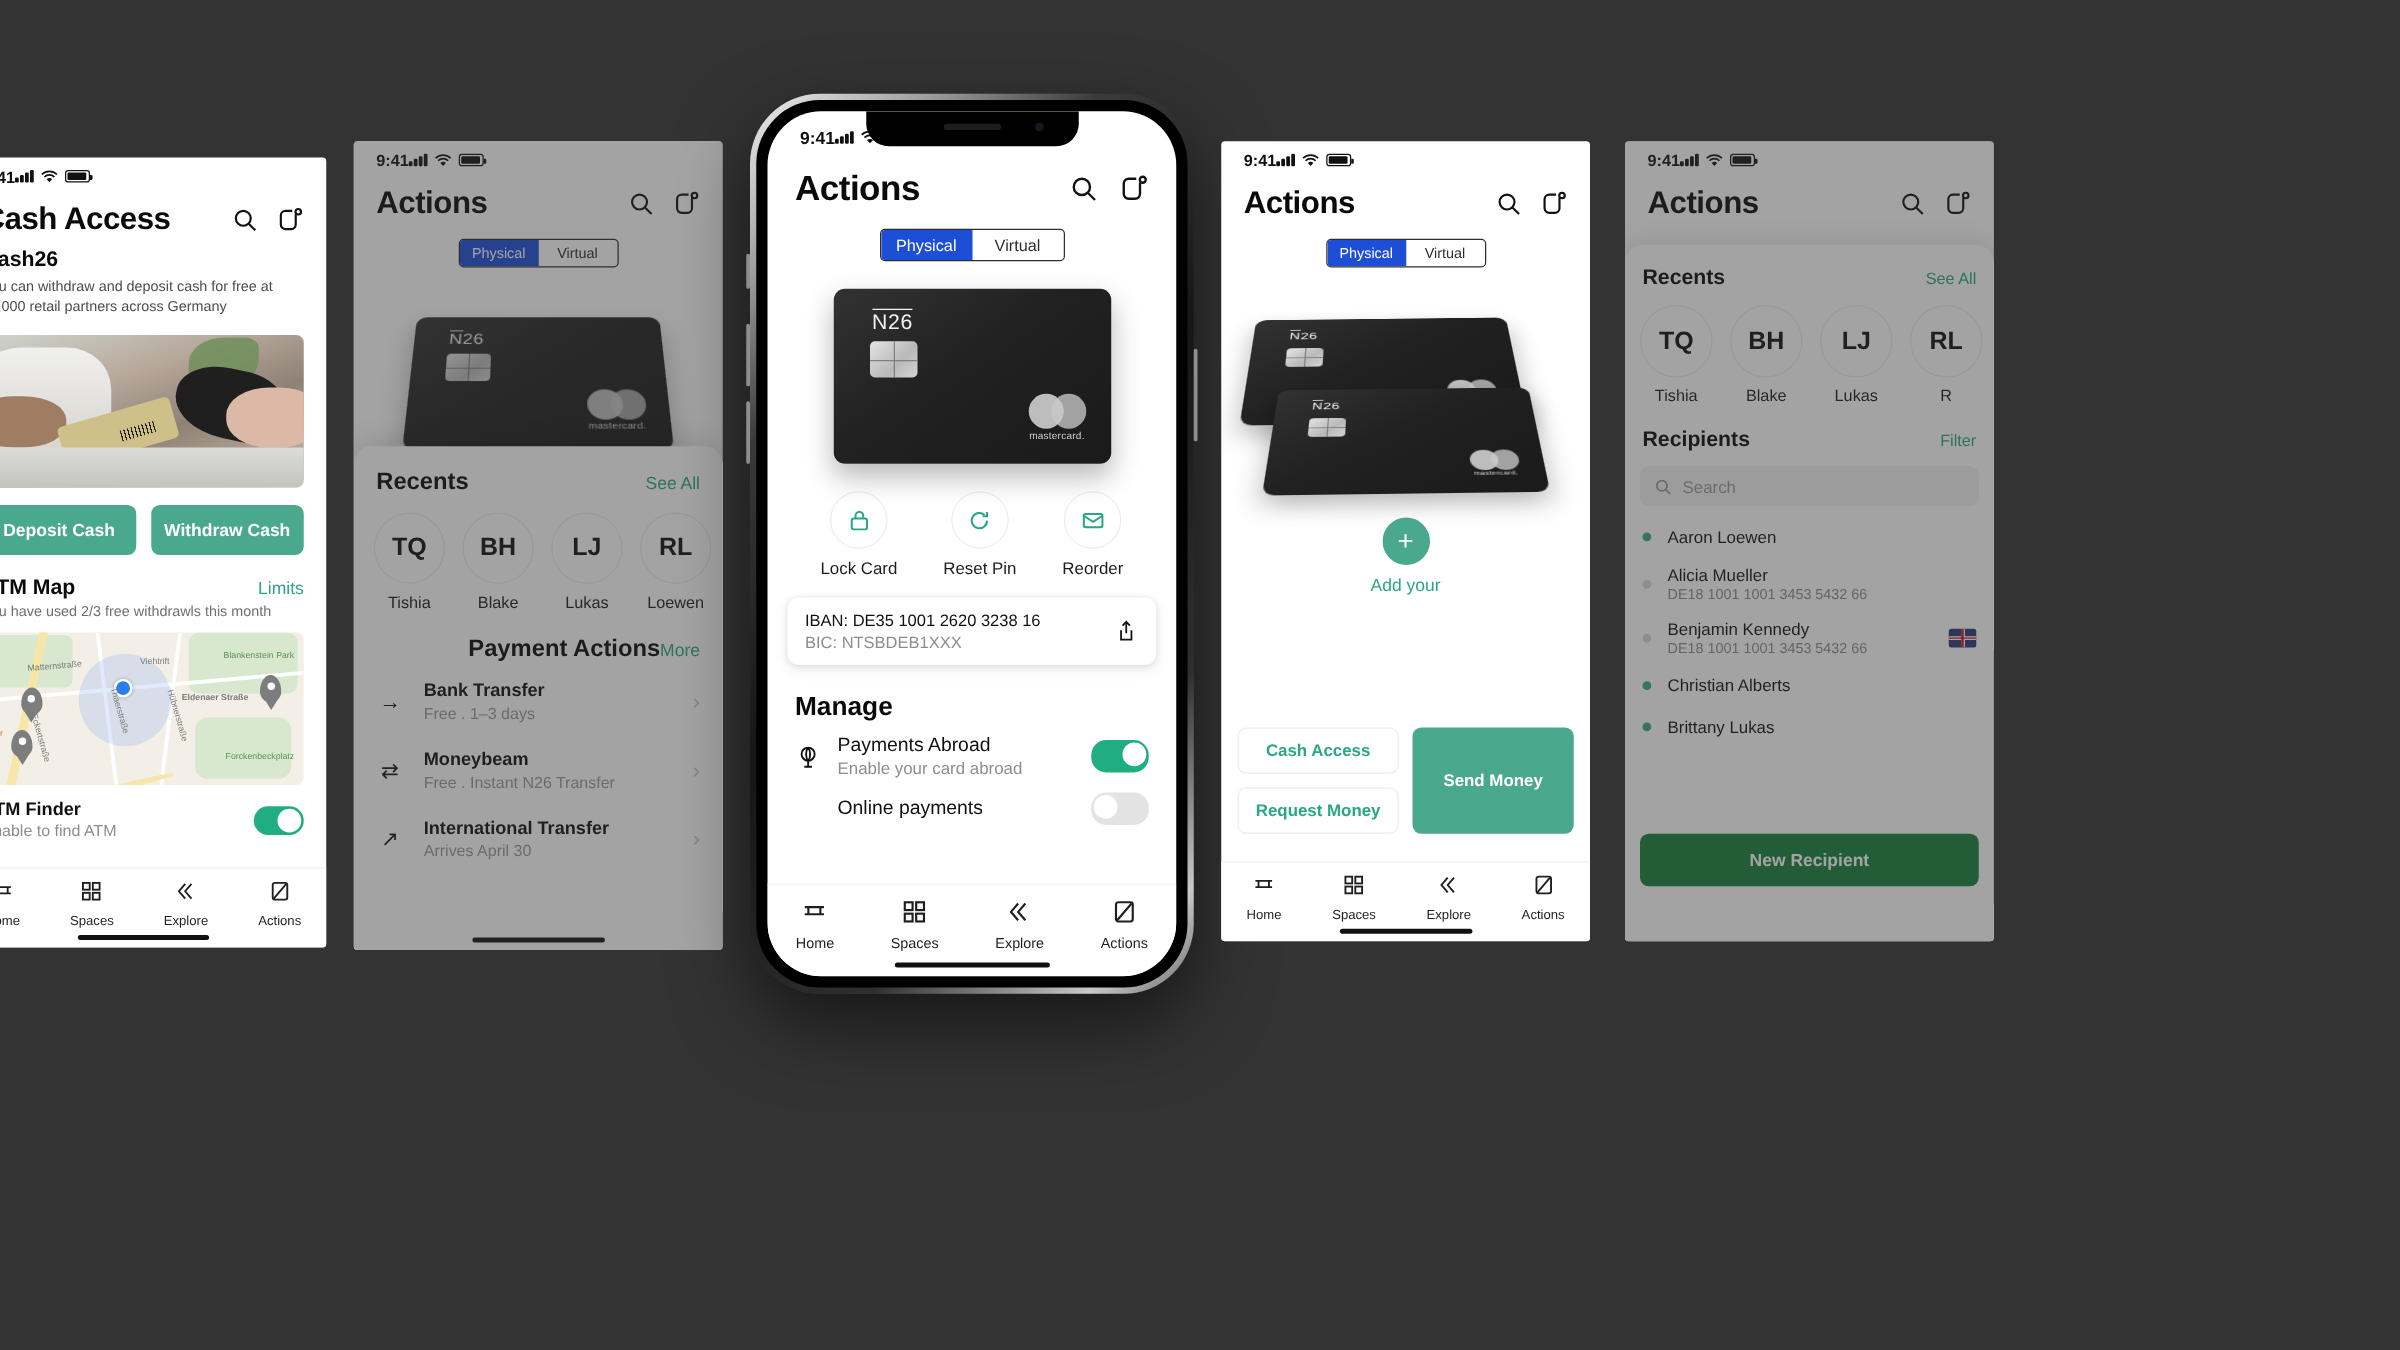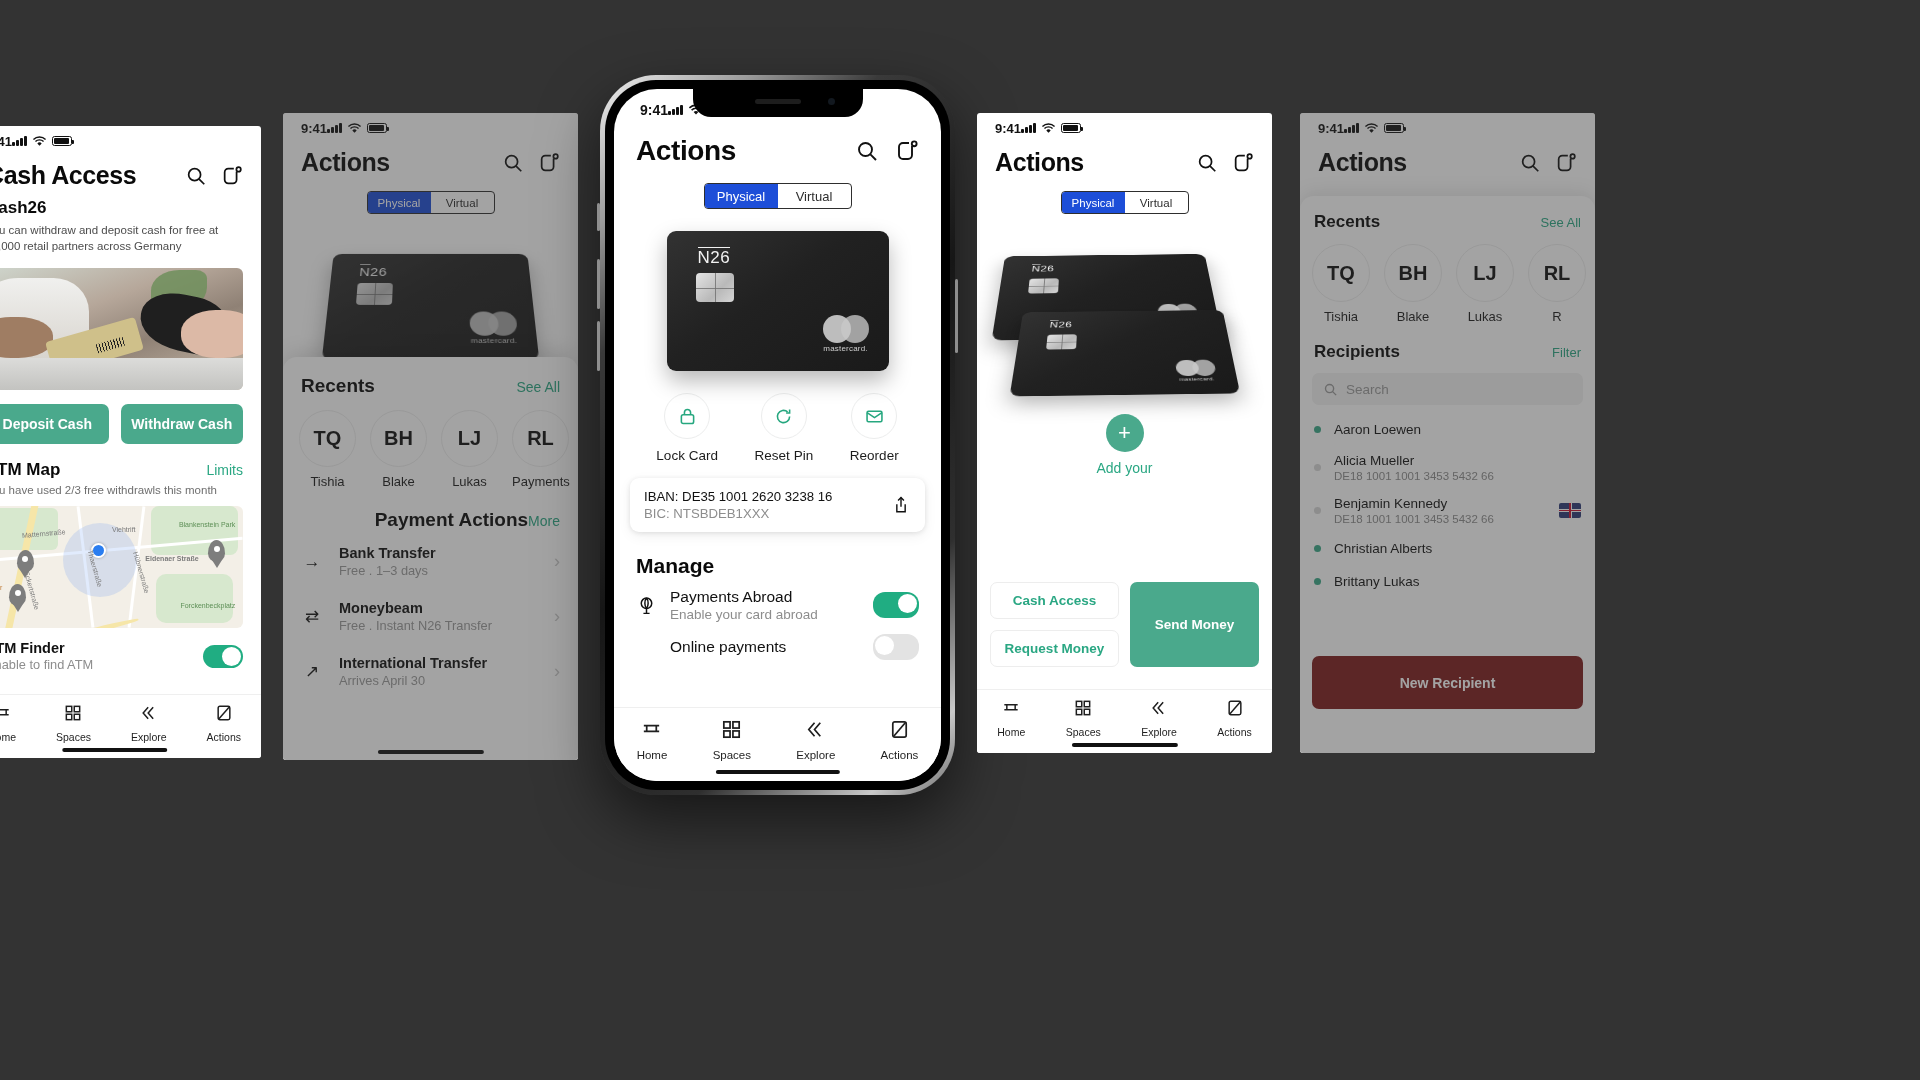--- a/index.html
+++ b/index.html
@@ -419,21 +419,21 @@
         <div class="av">
           <div class="c" style="width:57px;height:57px;font-size:20px;">BH</div>
           <div class="n">Blake</div>
         </div>
         <div class="av">
           <div class="c" style="width:57px;height:57px;font-size:20px;">LJ</div>
           <div class="n">Lukas</div>
         </div>
         <div class="av">
           <div class="c" style="width:57px;height:57px;font-size:20px;">RL</div>
-          <div class="n nowrap">Payments</div>
+          <div class="n nowrap">Loewen</div>
         </div>
       </div>
 
       <div style="display:flex;align-items:baseline;justify-content:flex-end;padding:20px 18px 0;">
         <span class="sect-title">Payment Actions</span>
         <span class="link">More</span>
       </div>
 
       <div class="listrow" style="padding-top:14px;">
         <span class="gly">→</span>
@@ -870,17 +870,17 @@
           </div>
         </div>
         <div style="display:flex;align-items:center;gap:13px;padding:9px 14px;">
           <span style="width:7px;height:7px;border-radius:50%;background:#3aa887;flex:0 0 auto;"></span>
           <div style="flex:1;">
             <div style="font-size:13.5px;color:#111;">Brittany Lukas</div>
           </div>
         </div>
       </div>
 
-      <div style="position:absolute;left:12px;right:12px;bottom:44px;height:53px;background:#7f1d1d;border-radius:7px;display:flex;align-items:center;justify-content:center;color:#fff;font-size:14px;font-weight:bold;">New Recipient</div>
+      <div style="position:absolute;left:12px;right:12px;bottom:44px;height:42px;background:#15803d;border-radius:7px;display:flex;align-items:center;justify-content:center;color:#fff;font-size:14px;font-weight:bold;">New Recipient</div>
     </div>
   </div>
 
 </div>
 
 </body></html>

